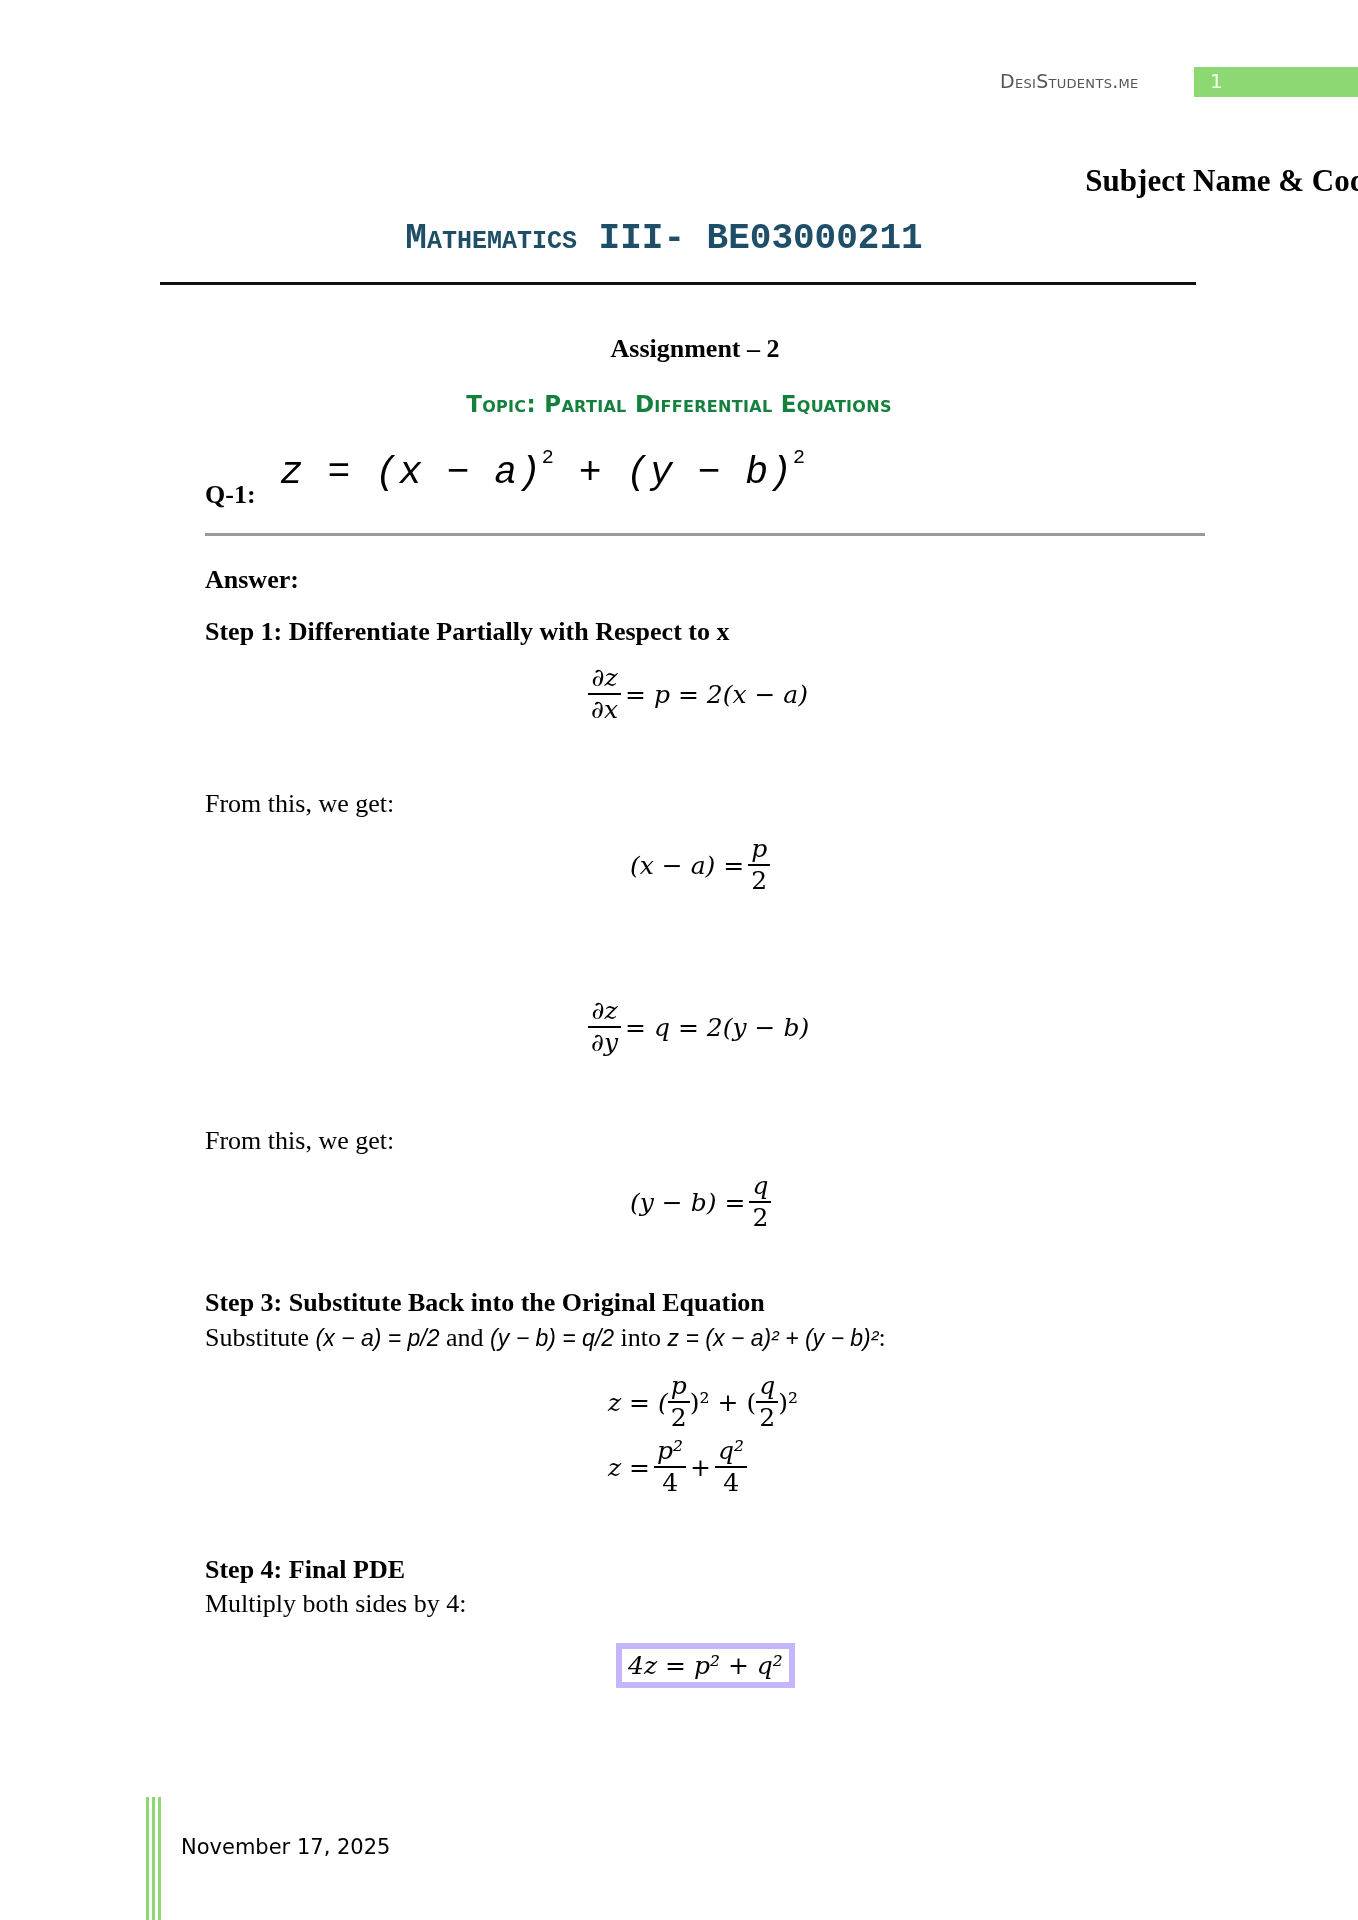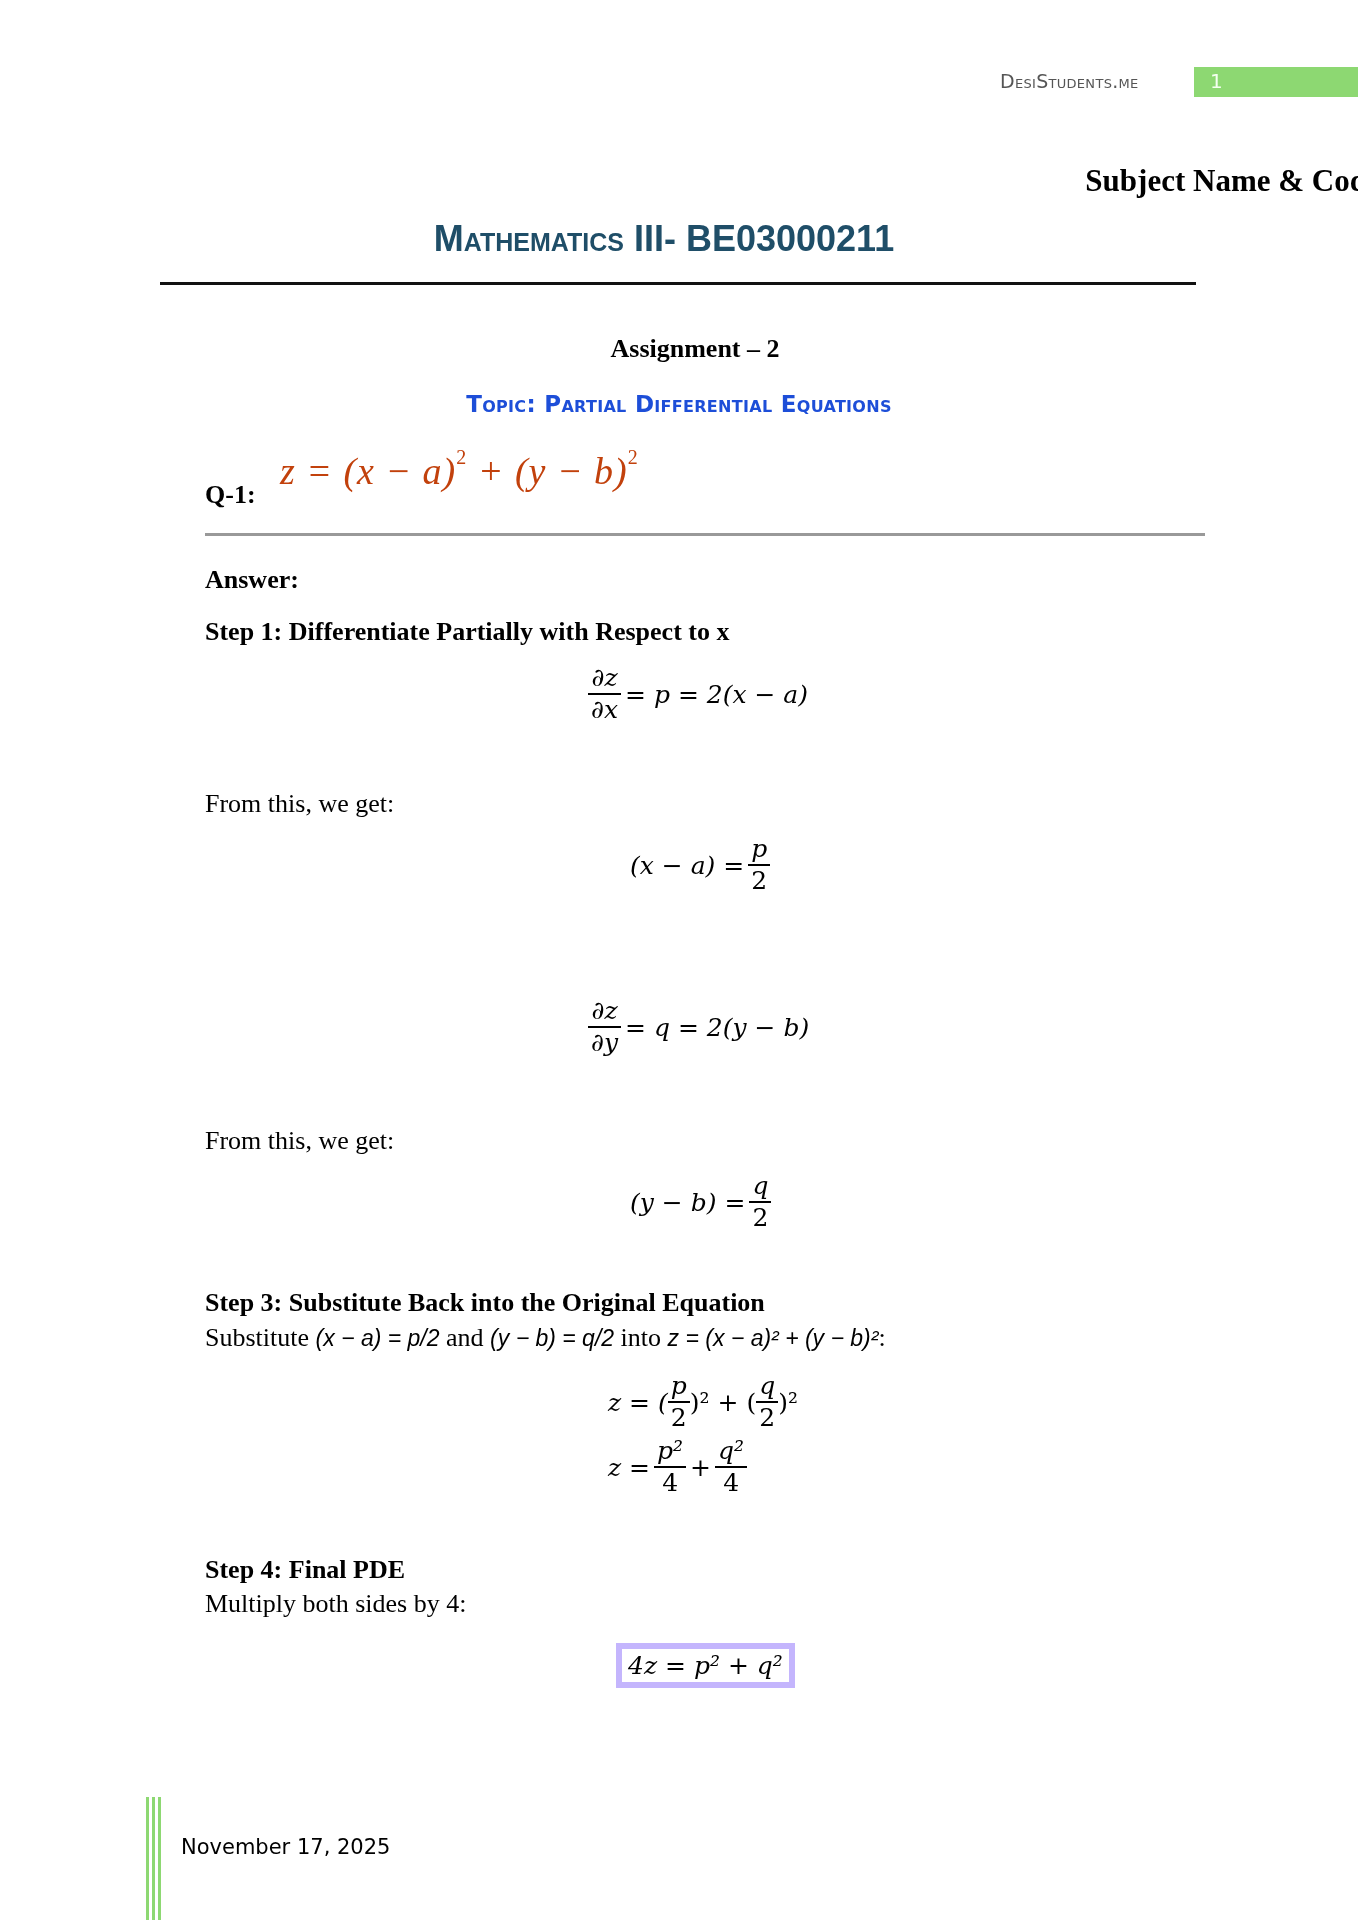--- a/index.html
+++ b/index.html
@@ -9,30 +9,30 @@
   
   .hdr-site { position: absolute; left: 1000px; top: 70px; width: 178px; 
     font-family: "DejaVu Sans", sans-serif; font-size: 19px; color: #555; font-variant: small-caps; letter-spacing: 0.3px; }
   .hdr-bar { position: absolute; left: 1194px; top: 67px; width: 164px; height: 30px; background: #8dd872; }
   .hdr-page { position: absolute; left: 16px; top: 2px; font-family: "DejaVu Sans", sans-serif; font-size: 20px; color: #f4fff0; }
   .math { font-family: Liberation Sans, sans-serif; font-style: italic; }
 
   .subject-label { position: absolute; left: 0; width: 1358px; top: 163px; text-align: right;
     font-family: "Liberation Serif", serif; font-weight: bold; font-size: 31px; padding-left: 33px; }
   .subject-code { position: absolute; left: 0; width: 1328px; top: 218px; text-align: center;
-    font-family: Liberation Sans, sans-serif; font-weight: bold; font-size: 36px; color: #1f4e68; font-variant: small-caps; }
+    font-family: Liberation Mono, monospace; font-weight: bold; font-size: 36px; color: #1f4e68; font-variant: small-caps; }
   .rule-top { position: absolute; left: 160px; top: 282px; width: 1036px; height: 3px; background: #111; }
 
   .assign { position: absolute; left: 16px; width: 1358px; top: 334px; text-align: center;
     font-family: "Liberation Serif", serif; font-weight: bold; font-size: 26px; }
   .topic { position: absolute; left: 0; width: 1358px; top: 391px; text-align: center;
-    font-family: "DejaVu Sans", sans-serif; font-weight: bold; font-size: 23px; color: #1d4ed8; font-variant: small-caps; letter-spacing: 0.3px; }
+    font-family: "DejaVu Sans", sans-serif; font-weight: bold; font-size: 23px; color: #15803d; font-variant: small-caps; letter-spacing: 0.3px; }
 
   .q1-label { position: absolute; left: 205px; top: 480px; font-family: "Liberation Serif", serif; font-weight: bold; font-size: 26px; text-align: right; }
-  .q1-eq { position: absolute; left: 280px; top: 446px; font-family: Liberation Serif, serif; font-style: italic; font-size: 38px; color: #c2410c; letter-spacing: 1px; }
+  .q1-eq { position: absolute; left: 280px; top: 446px; font-family: Liberation Mono, monospace; font-style: italic; font-size: 38px; color: #000000; letter-spacing: 1px; }
   .q1-eq sup { font-size: 20px; vertical-align: 20px; font-style: normal; }
   .rule-q { position: absolute; left: 205px; top: 533px; width: 1000px; height: 3px; background: #999; }
 
   .txt-b { position: absolute; left: 205px; font-family: "Liberation Serif", serif; font-weight: bold; font-size: 26px; }
   .txt { position: absolute; left: 205px; font-family: "Liberation Serif", serif; font-size: 26px; }
 
   .eq { position: absolute; font-family: "DejaVu Serif", serif; font-size: 25px; display: flex; align-items: center; }
   .frac { display: inline-flex; flex-direction: column; align-items: center; margin: 0 4px; }
   .frac .num { border-bottom: 2px solid #000; padding: 0 3px; line-height: 1.15; }
   .frac .den { padding: 0 3px; line-height: 1.2; }

